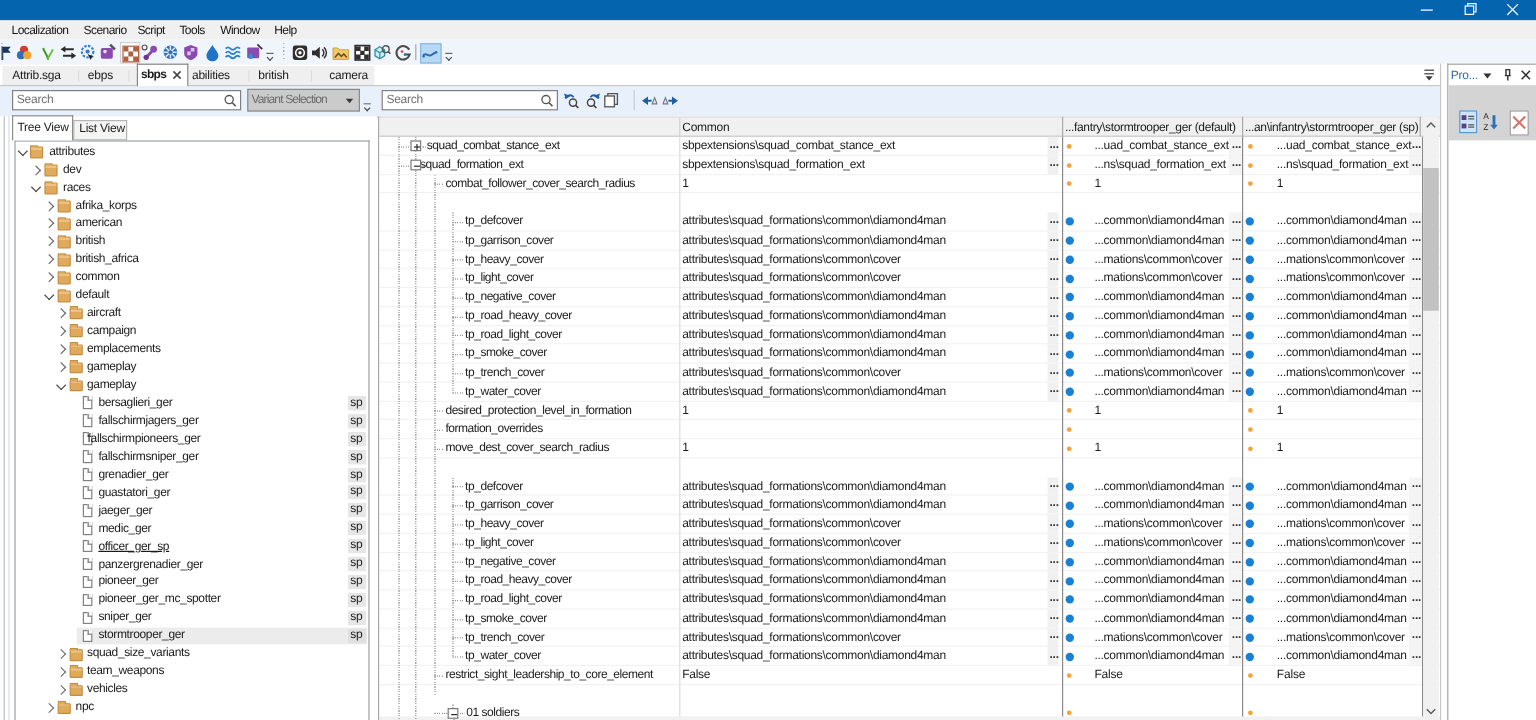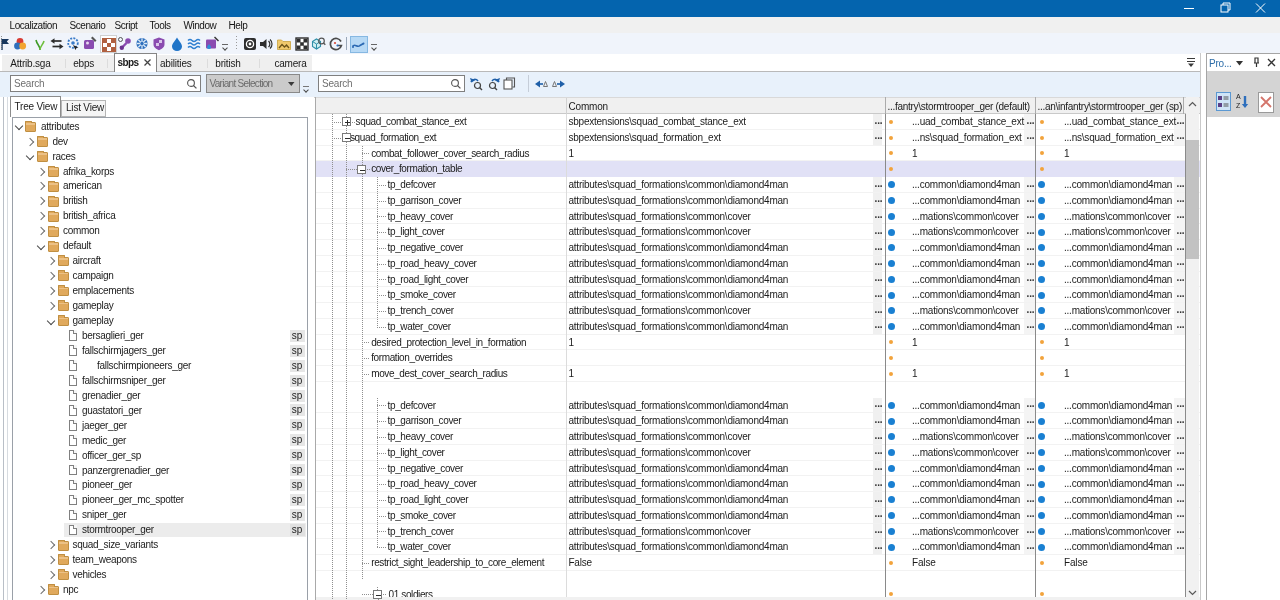--- a/index.html
+++ b/index.html
@@ -310,21 +310,21 @@
 <span style="left:82px;">bersaglieri_ger</span>
 <div class="sp" style="left:289.5px;top:1.5px;background:#e6e6e6;">sp</div>
 </div>
 <div class="trow" style="top:343.15px;">
 <div class="doc" style="left:69px;top:2.2px;"></div>
 <span style="left:82px;">fallschirmjagers_ger</span>
 <div class="sp" style="left:289.5px;top:1.5px;background:#e6e6e6;">sp</div>
 </div>
 <div class="trow" style="top:358.10px;">
 <div class="doc" style="left:69px;top:2.2px;"></div>
-<span style="left:97px;">fallschirmpioneers_ger</span>
+<span style="left:73px;">fallschirmpioneers_ger</span>
 <div class="sp" style="left:289.5px;top:1.5px;background:#e6e6e6;">sp</div>
 </div>
 <div class="trow" style="top:373.05px;">
 <div class="doc" style="left:69px;top:2.2px;"></div>
 <span style="left:82px;">fallschirmsniper_ger</span>
 <div class="sp" style="left:289.5px;top:1.5px;background:#e6e6e6;">sp</div>
 </div>
 <div class="trow" style="top:388.00px;">
 <div class="doc" style="left:69px;top:2.2px;"></div>
 <span style="left:82px;">grenadier_ger</span>
@@ -340,21 +340,21 @@
 <span style="left:82px;">jaeger_ger</span>
 <div class="sp" style="left:289.5px;top:1.5px;background:#e6e6e6;">sp</div>
 </div>
 <div class="trow" style="top:432.85px;">
 <div class="doc" style="left:69px;top:2.2px;"></div>
 <span style="left:82px;">medic_ger</span>
 <div class="sp" style="left:289.5px;top:1.5px;background:#e6e6e6;">sp</div>
 </div>
 <div class="trow" style="top:447.80px;">
 <div class="doc" style="left:69px;top:2.2px;"></div>
-<span style="left:82px;">officer_ger_sp</span>
+<span style="left:82px;text-decoration:underline;">officer_ger_sp</span>
 <div class="sp" style="left:289.5px;top:1.5px;background:#e6e6e6;">sp</div>
 </div>
 <div class="trow" style="top:462.75px;">
 <div class="doc" style="left:69px;top:2.2px;"></div>
 <span style="left:82px;">panzergrenadier_ger</span>
 <div class="sp" style="left:289.5px;top:1.5px;background:#e6e6e6;">sp</div>
 </div>
 <div class="trow" style="top:477.70px;">
 <div class="doc" style="left:69px;top:2.2px;"></div>
 <span style="left:82px;">pioneer_ger</span>
@@ -450,30 +450,20 @@
 </div>
 <div class="row" style="top:48.50px;">
 <div class="dh" style="left:45.8px;top:7.9px;width:8px;"></div>
 <span class="lbl" style="left:55.2px;">combat_follower_cover_search_radius</span>
 <span class="com" style="left:252.5px;">1</span>
 <div class="odot" style="left:573.2px;top:5.9px;"></div>
 <span style="left:596px;">1</span>
 <div class="odot" style="left:723.9px;top:5.9px;"></div>
 <span style="left:748px;">1</span>
 </div>
-<div class="row" style="top:64.25px;background:#e1e1f6;border-bottom-color:#e1e1f6;">
-<div class="dh" style="left:30.4px;top:7.9px;width:11px;"></div>
-      <div class="dh" style="left:50.5px;top:7.9px;width:4px;"></div>
-<div class="bx" style="left:41.4px;top:3.4px;">
-        <i class="mh"></i>
-      </div>
-<span class="lbl" style="left:55.2px;">cover_formation_table</span>
-<div class="odot" style="left:573.2px;top:5.9px;"></div>
-<div class="odot" style="left:723.9px;top:5.9px;"></div>
-</div>
 <div class="row" style="top:80.00px;">
 <div class="dh" style="left:61.2px;top:7.9px;width:8.5px;"></div>
 <span class="lbl" style="left:71.6px;">tp_defcover</span>
 <span class="com" style="left:252.5px;">attributes\squad_formations\common\diamond4man</span>
 <div class="abs" style="left:556.7px;top:0;width:9.3px;height:15.2px;background:#f0f0f0;"></div>
 <span class="ell" style="left:558.5px;top:0.5px;">...</span>
 <div class="bdot" style="left:571.7px;top:4.4px;"></div>
 <div class="abs" style="left:708.0px;top:0;width:11px;height:15.2px;background:#f4f4f4;"></div>
 <span style="left:596px;width:106.5px;text-align:right;letter-spacing:-0.22px;">...common\diamond4man</span>
 <span class="ell" style="left:710.5px;top:0.5px;">...</span>

